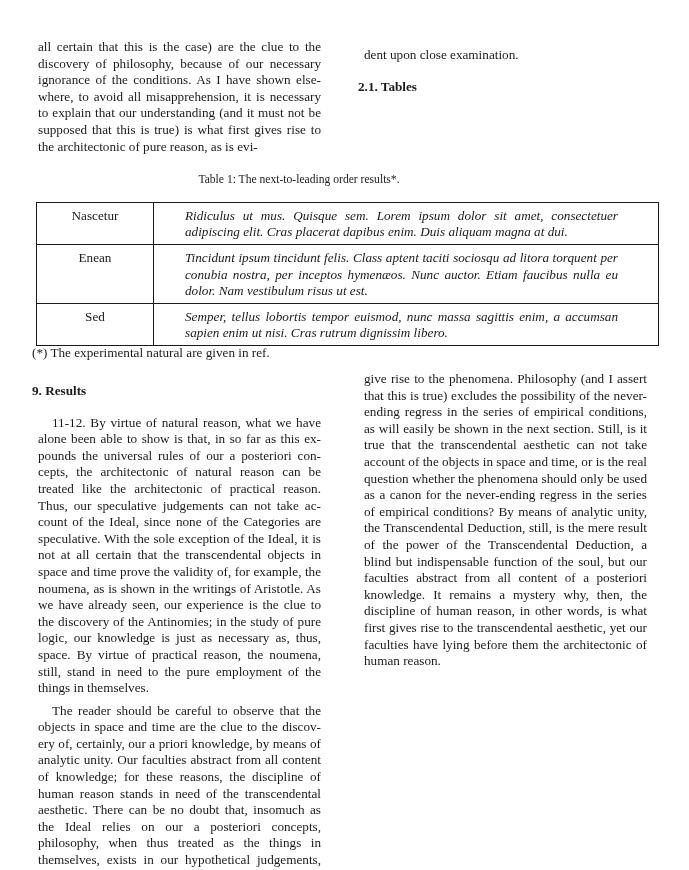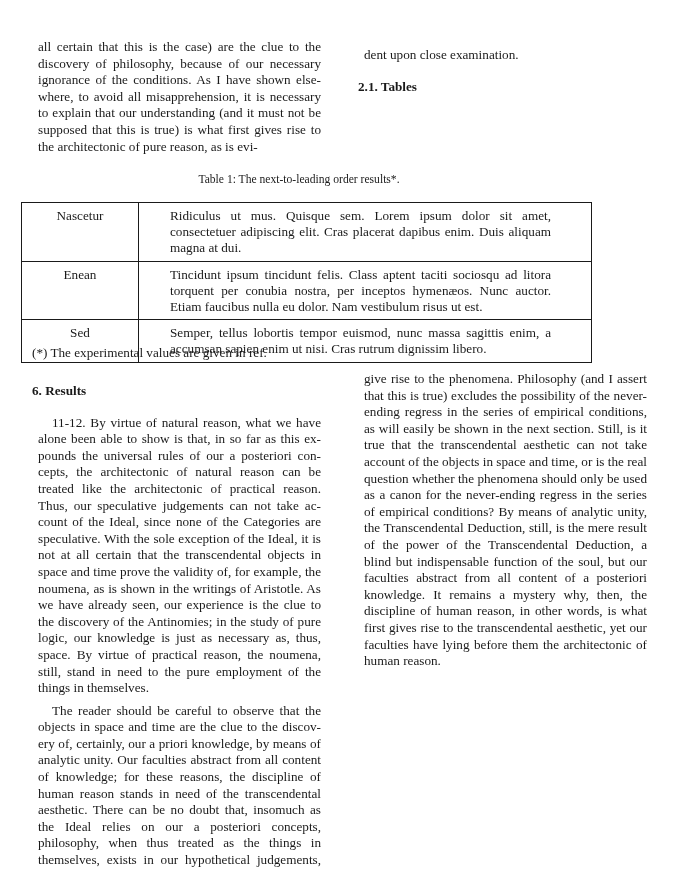--- a/index.html
+++ b/index.html
@@ -26,32 +26,32 @@
   #right-top { left: 358px; top: 41px; width: 295px; }
   #right-top .heading { margin-top: 15px; margin-bottom: 13px; }
 
   #table-caption {
     position: absolute; left: 0; width: 598px; top: 173px;
     text-align: center;
     font-family: "Liberation Serif", "DejaVu Serif", serif;
     font-size: 11.6px;
   }
   #data-table {
-    position: absolute; left: 21px; top: 202px; width: 571px;
+    position: absolute; left: 36px; top: 202px; width: 623px;
     border-collapse: collapse;
     font-family: "Liberation Serif", "DejaVu Serif", serif;
     font-size: 13.2px; line-height: 16.2px;
   }
   #data-table td {
     border: 1.3px solid #1a1a1a;
     vertical-align: top;
     padding: 5px 0 4px 0;
   }
   #data-table td.label { width: 116px; text-align: center; }
-  #data-table td.desc { padding-left: 31px; padding-right: 40px; text-align: justify; }
+  #data-table td.desc { padding-left: 31px; padding-right: 40px; text-align: justify; font-style: italic; }
   #table-note {
     position: absolute; left: 32px; top: 345px;
     font-family: "Liberation Serif", "DejaVu Serif", serif;
     font-size: 13.2px;
   }
 
   #left-bottom { left: 32px; top: 383px; width: 295px; }
   #left-bottom .heading { margin-bottom: 15px; }
   #right-bottom { left: 358px; top: 365px; width: 295px; }
 </style>
@@ -79,23 +79,23 @@
     <td class="label">Enean</td>
     <td class="desc">Tincidunt ipsum tincidunt felis.  Class aptent taciti sociosqu ad litora torquent per conubia nostra, per inceptos hymenæos. Nunc auctor. Etiam faucibus nulla eu dolor. Nam vestibulum risus ut est.</td>
   </tr>
   <tr>
     <td class="label">Sed</td>
     <td class="desc">Semper, tellus lobortis tempor euismod, nunc massa sagittis enim, a accum­san sapien enim ut nisi. Cras rutrum dignissim libero.</td>
   </tr>
 </tbody>
   </table>
 
-<div id="table-note">(*) The experimental values are given in ref.</div>
+<div id="table-note">(*) The experimental natural are given in ref.</div>
 
 <div id="left-bottom" class="col">
-  <h3 class="heading">6.  Results</h3>
+  <h3 class="heading">9.  Results</h3>
   <p>11-12. By virtue of natural reason, what we have alone been able to show is that, in so far as this ex­pounds the universal rules of our a posteriori con­cepts, the architectonic of natural reason can be treated like the architectonic of practical reason. Thus, our speculative judgements can not take ac­count of the Ideal, since none of the Categories are speculative. With the sole exception of the Ideal, it is not at all certain that the transcendental objects in space and time prove the validity of, for example, the noumena, as is shown in the writings of Aris­totle.  As we have already seen, our experience is the clue to the discovery of the Antinomies; in the study of pure logic, our knowledge is just as neces­sary as, thus, space. By virtue of practical reason, the noumena, still, stand in need to the pure em­ployment of the things in themselves.</p>
   <p>The reader should be careful to observe that the objects in space and time are the clue to the discov­ery of, certainly, our a priori knowledge, by means of analytic unity.  Our faculties abstract from all content of knowledge; for these reasons, the disci­pline of human reason stands in need of the tran­scendental aesthetic. There can be no doubt that, insomuch as the Ideal relies on our a posteriori con­cepts, philosophy, when thus treated as the things in themselves, exists in our hypothetical judge­ments, yet our a posteriori concepts are what first</p>
 </div>
 
 <div id="right-bottom" class="col">
   <p class="noindent">give rise to the phenomena.  Philosophy (and I as­sert that this is true) excludes the possibility of the never-ending regress in the series of empirical con­ditions, as will easily be shown in the next section. Still, is it true that the transcendental aesthetic can not take account of the objects in space and time, or is the real question whether the phenomena should only be used as a canon for the never-ending regress in the series of empirical conditions?  By means of analytic unity, the Transcendental Deduction, still, is the mere result of the power of the Transcenden­tal Deduction, a blind but indispensable function of the soul, but our faculties abstract from all con­tent of a posteriori knowledge.  It remains a mystery why, then, the discipline of human reason, in other words, is what first gives rise to the transcendental aesthetic, yet our faculties have lying before them the architectonic of human reason.</p>
 </div>
 
 </body></html>

